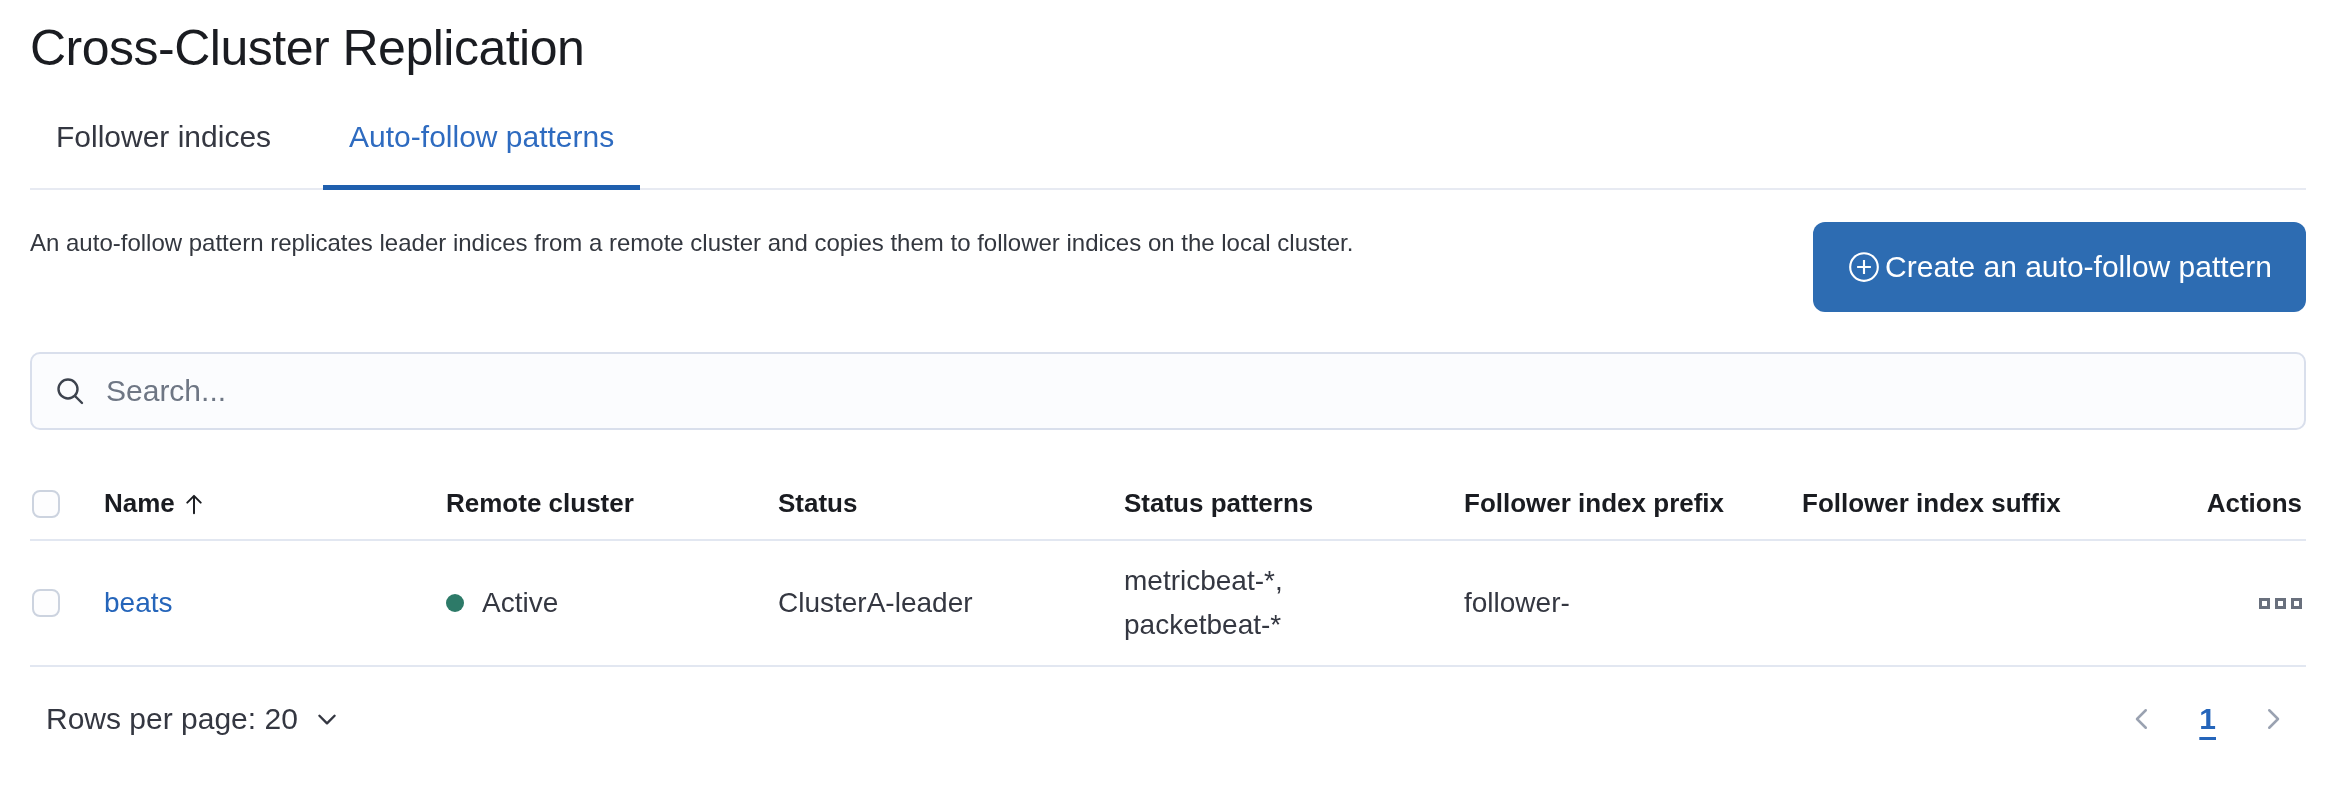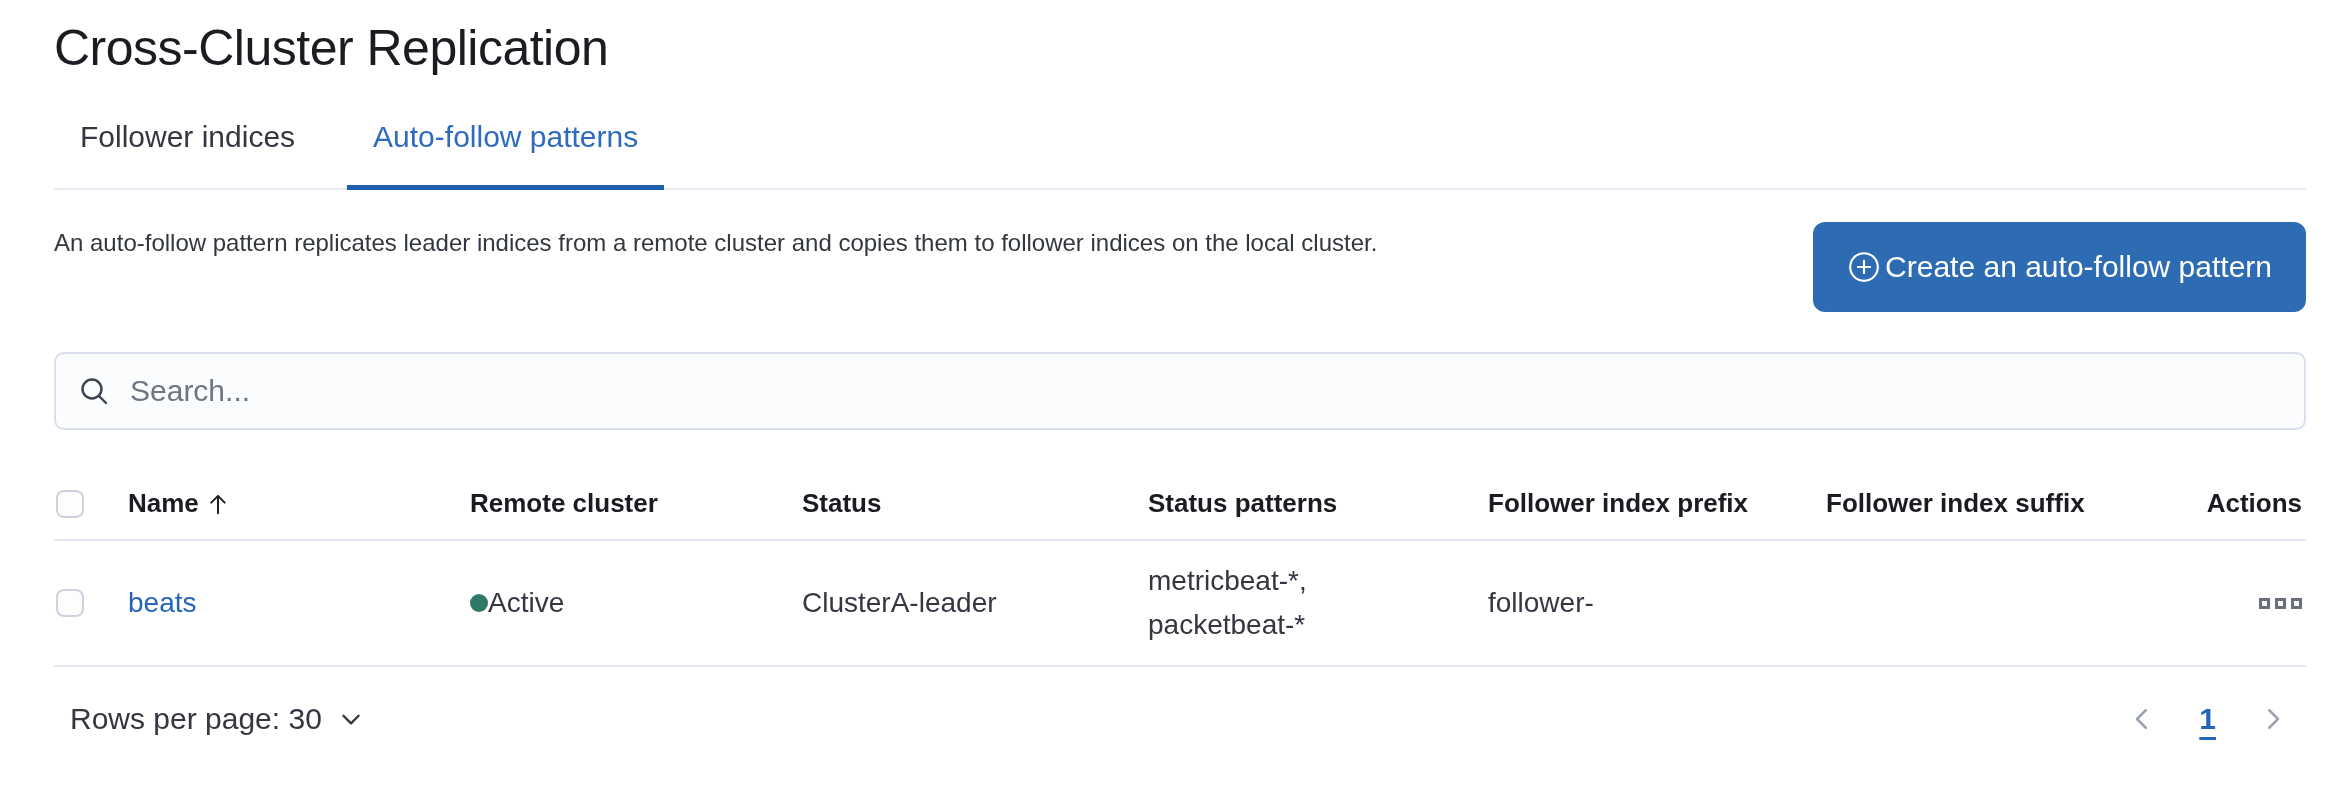--- a/index.html
+++ b/index.html
@@ -5,21 +5,21 @@
   * { box-sizing: border-box; margin: 0; padding: 0; }
   html, body { background: #fff; }
   body { font-family: "Liberation Sans", sans-serif; color: #343741; }
   .root {
     position: relative;
     width: 2336px;
     height: 800px;
     background: #fff;
     overflow: hidden;
   }
-  .container { padding: 0 30px; margin-left: 24px; }
+  .container { padding: 0 30px; }
 
   
   .page-title {
     margin: 0;
     padding-top: 12px;
     font-size: 50px;
     line-height: 72px;
     font-weight: 400;
     letter-spacing: -0.5px;
     color: var(--title-color, #1a1c21);
@@ -128,21 +128,21 @@
     border-radius: 8px;
     background: #fdfdfe;
     cursor: pointer;
     display: inline-block;
   }
   .link {
     color: var(--link-color, #2565ba);
     text-decoration: none;
     cursor: pointer;
   }
-  .status-cell { display: flex; align-items: center; }
+  .status-cell { display: flex; align-items: center; gap: 18px; }
   .status-dot {
     width: 18px; height: 18px;
     border-radius: 50%;
     background: var(--success-color, #2d7a68);
     display: inline-block;
   }
   .patterns-cell { line-height: 44px; }
   .actions-btn {
     display: inline-flex;
     gap: 5px;
@@ -265,21 +265,21 @@
               <span class="sq"></span>
               <span class="sq"></span>
           </span>
         </button>
       </div>
 
     </div>
 
     <div class="table-footer">
       <button class="rows-per-page">
-        <span>Rows per page: 30</span>
+        <span>Rows per page: 20</span>
         <span style="display:inline-flex;">
           <svg width="26" height="26" viewBox="0 0 24 24" fill="none" stroke="#343741" stroke-width="2.2">
             <path d="M5 9l7 7 7-7" stroke-linecap="round" stroke-linejoin="round"></path>
           </svg>
         </span>
       </button>
 
       <div class="pagination">
         <button class="page-btn">
           <span style="display:inline-flex;">

